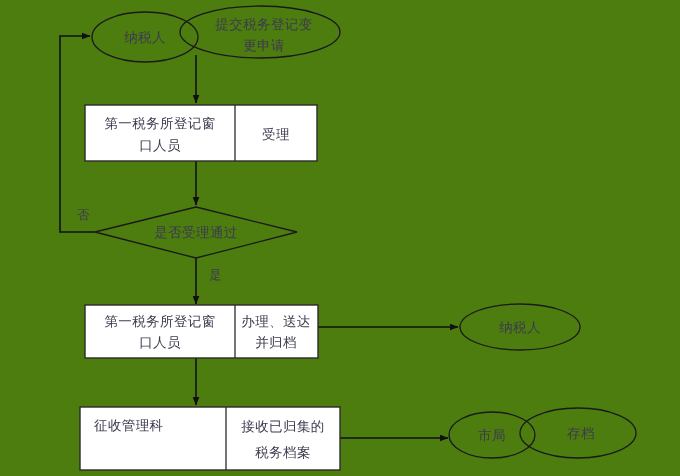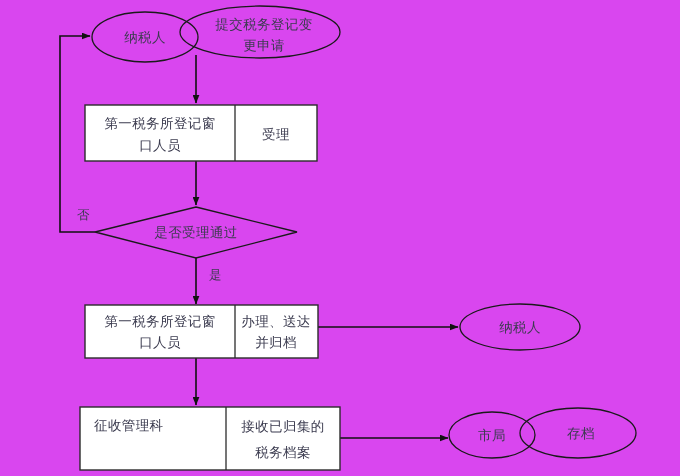--- a/index.html
+++ b/index.html
@@ -4,21 +4,21 @@
 <style>
   html, body {
     margin: 0;
     padding: 0;
     background: #ffffff;
   }
   #flowchart-root {
     position: relative;
     width: 680px;
     height: 476px;
-    background: #d946ef;
+    background: #4d7c0f;
     overflow: hidden;
     font-family: "DejaVu Sans", "Liberation Sans", sans-serif;
   }
   svg#flow-svg {
     position: absolute;
     top: 0;
     left: 0;
     width: 680px;
     height: 476px;
   }

